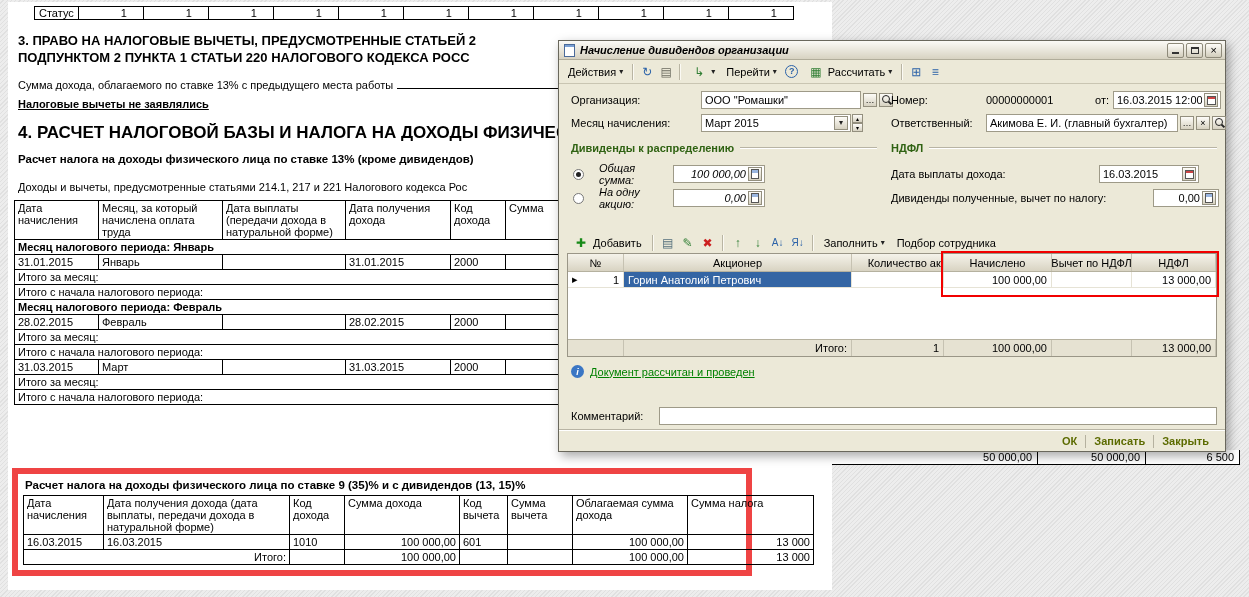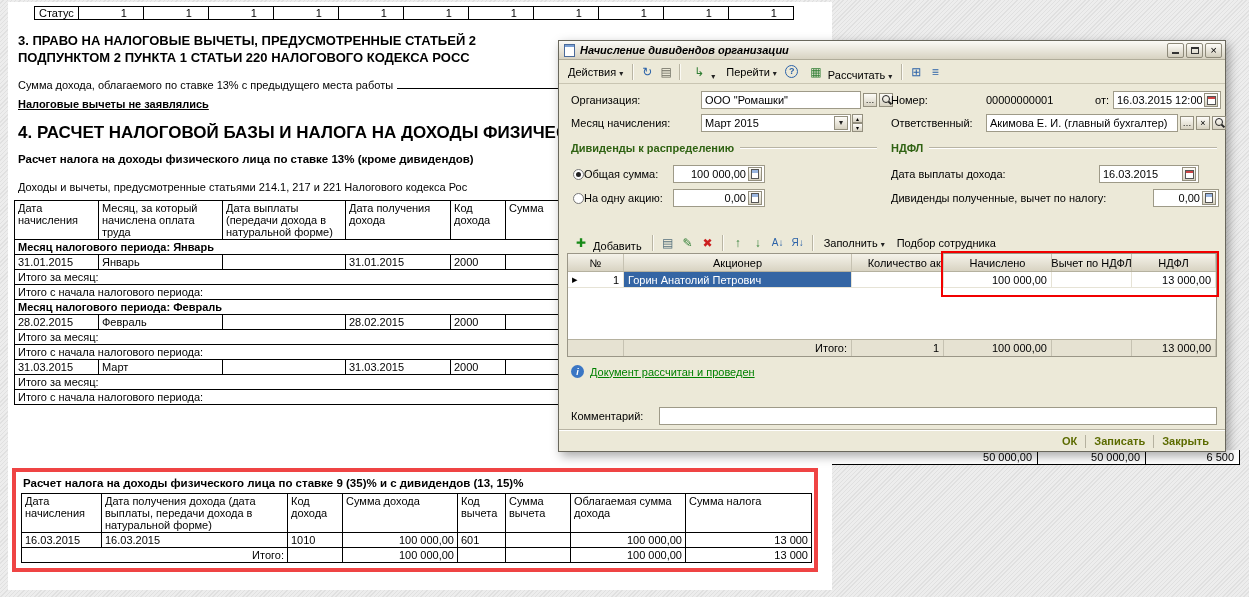--- a/index.html
+++ b/index.html
@@ -15,42 +15,42 @@
   .h3a{position:absolute;left:10px;top:30px;font-size:13px;font-weight:bold;line-height:17px;white-space:nowrap;}
   .prev-income{position:absolute;left:10px;top:76px;white-space:nowrap;}
   .fill-line{display:inline-block;width:162px;height:11px;border-bottom:1px solid #000;margin-left:4px;}
   .no-deduct{position:absolute;left:10px;top:96px;font-weight:bold;text-decoration:underline;}
   .h4{position:absolute;left:10px;top:121px;font-size:17px;font-weight:bold;white-space:nowrap;}
   .calc13{position:absolute;left:10px;top:151px;font-weight:bold;font-size:11.5px;white-space:nowrap;}
   .codes-note{position:absolute;left:10px;top:179px;white-space:nowrap;}
   table.t13{position:absolute;left:6px;top:198px;border-collapse:collapse;table-layout:fixed;width:612px;}
   table.t13 td{border:1px solid #000;padding:1px 3px;font-size:11px;line-height:12px;vertical-align:top;overflow:hidden;}
   table.t13 tr.grp td{font-weight:bold;margin-left:8px;}
-  .divsec{position:absolute;left:4px;top:466px;width:806px;border:4px solid #ef4444;background:#fff;padding:3px 5px 5px 5px;}
+  .divsec{position:absolute;left:4px;top:466px;width:740px;border:6px solid #ef4444;background:#fff;padding:3px 5px 5px 5px;}
   .divsec .dtitle{font-weight:bold;font-size:11.5px;padding:2px 0 4px 2px;white-space:nowrap;}
   table.tdiv{border-collapse:collapse;table-layout:fixed;width:790px;}
   table.tdiv td{border:1px solid #000;padding:1px 3px;font-size:11px;line-height:12px;vertical-align:top;overflow:hidden;}
   td.r{text-align:right;}
   
   .fragment{position:absolute;left:832px;top:450px;height:15px;width:408px;background:#fff;display:flex;z-index:1;border-bottom:1px solid #000;}
   .fragment .cell{border-right:1px solid #000;text-align:right;padding:1px 5px 0 0;white-space:nowrap;}
   .fragment .c0{width:206px;}.fragment .c1{width:108px;}.fragment .c2{width:94px;}
   
   .dlg{position:absolute;left:558px;top:40px;width:668px;height:412px;background:#ece9d8;
     border:1px solid #69675c;box-shadow:3px 4px 10px rgba(0,0,0,.35);z-index:10;font-size:11px;}
   .dlg-title{height:19px;display:flex;align-items:center;padding:0 3px 0 5px;
     background:linear-gradient(#fbfaf6,#d7d2c1);border-bottom:1px solid #b0ac9a;font-style:italic;}
   .win-icon{width:11px;height:13px;background:#fff;border:1px solid #4a6a9a;box-shadow:inset 0 2px 0 #7aa0d4;flex:none;}
   .dlg-title .txt{flex:1;font-weight:bold;padding-left:5px;white-space:nowrap;overflow:hidden;}
   .wbtn{width:17px;height:15px;margin-left:2px;background:linear-gradient(#fefdf9,#d2cdbc);border:1px solid #8e8a7a;
     border-radius:2px;display:flex;align-items:center;justify-content:center;font-size:11px;line-height:1;flex:none;}
   .wbtn .minbar{width:7px;height:2px;background:#333;margin-top:6px;}
   .wbtn .maxbox{width:8px;height:7px;border:1px solid #333;border-top-width:2px;}
   .toolbar{height:24px;display:flex;align-items:center;padding:0 4px;gap:1px;border-bottom:1px solid #c9c5b2;}
-  .tbtn{display:flex;align-items:flex-end;gap:3px;padding:2px 5px;white-space:nowrap;}
+  .tbtn{display:flex;align-items:center;gap:3px;padding:2px 5px;white-space:nowrap;}
   .caret{font-size:8px;line-height:1;color:#222;}
   .tsep{width:0;height:16px;border-left:1px solid #b9b5a3;border-right:1px solid #fbfaf4;margin:0 3px;}
   .ticon{width:18px;height:18px;display:flex;align-items:center;justify-content:center;font-size:12px;line-height:1;}
   .help-circ{width:13px;height:13px;border-radius:50%;border:1px solid #2b62a8;color:#2b62a8;font-weight:bold;
     font-size:9px;display:flex;align-items:center;justify-content:center;}
   
   .flabel{position:absolute;white-space:nowrap;}
   .fg{position:absolute;display:flex;align-items:center;}
   .inp{background:#fff;border:1px solid #9e9a88;height:18px;display:flex;align-items:center;padding:0 3px;}
   .inp .val{flex:1;white-space:nowrap;overflow:hidden;}
@@ -65,21 +65,21 @@
   .ico-mag::before{content:"";position:absolute;left:1px;top:0;width:6px;height:6px;border:1.5px solid #222;border-radius:50%;}
   .ico-mag::after{content:"";position:absolute;left:7px;top:7px;width:4px;height:2px;background:#222;transform:rotate(45deg);}
   .ico-cal{width:9px;height:9px;border:1px solid #555;background:linear-gradient(#c44 0 2px,#fff 2px);}
   .ico-calc{width:8px;height:10px;border:1px solid #555;background:linear-gradient(#9ab6e0 0 3px,#fff 3px);}
   .radio{width:11px;height:11px;border:1px solid #777;border-radius:50%;background:#fff;display:inline-flex;
     align-items:center;justify-content:center;flex:none;}
   .radio.sel::after{content:"";width:5px;height:5px;background:#222;border-radius:50%;}
   .sechead{position:absolute;display:flex;align-items:center;gap:6px;height:14px;}
   .sechead .st{font-weight:bold;color:#2f6212;white-space:nowrap;}
   .sechead .line{flex:1;height:2px;border-top:1px solid #b8b4a4;border-bottom:1px solid #fff;}
-  .rrow{position:absolute;display:flex;align-items:center;gap:0;height:18px;}
+  .rrow{position:absolute;display:flex;align-items:center;gap:15px;height:18px;font-style:italic;}
   
   .ltb{position:absolute;left:8px;top:192px;right:8px;height:20px;display:flex;align-items:center;gap:2px;}
   .grid{position:absolute;left:8px;top:212px;right:8px;height:104px;border:1px solid #9a9687;background:#fff;
     display:flex;flex-direction:column;}
   .ghead{display:flex;height:18px;background:linear-gradient(#f5f3ea,#d8d3c2);border-bottom:1px solid #b5b19f;}
   .ghead .gc{justify-content:center;border-right:1px solid #c6c2b2;}
   .gbody{flex:1;position:relative;}
   .grow{display:flex;height:16px;border-bottom:1px solid #e6e3d6;}
   .grow .gc{border-right:1px solid #e6e3d6;}
   .gfoot{display:flex;height:17px;background:#e6e2d2;border-top:1px solid #b5b19f;}

